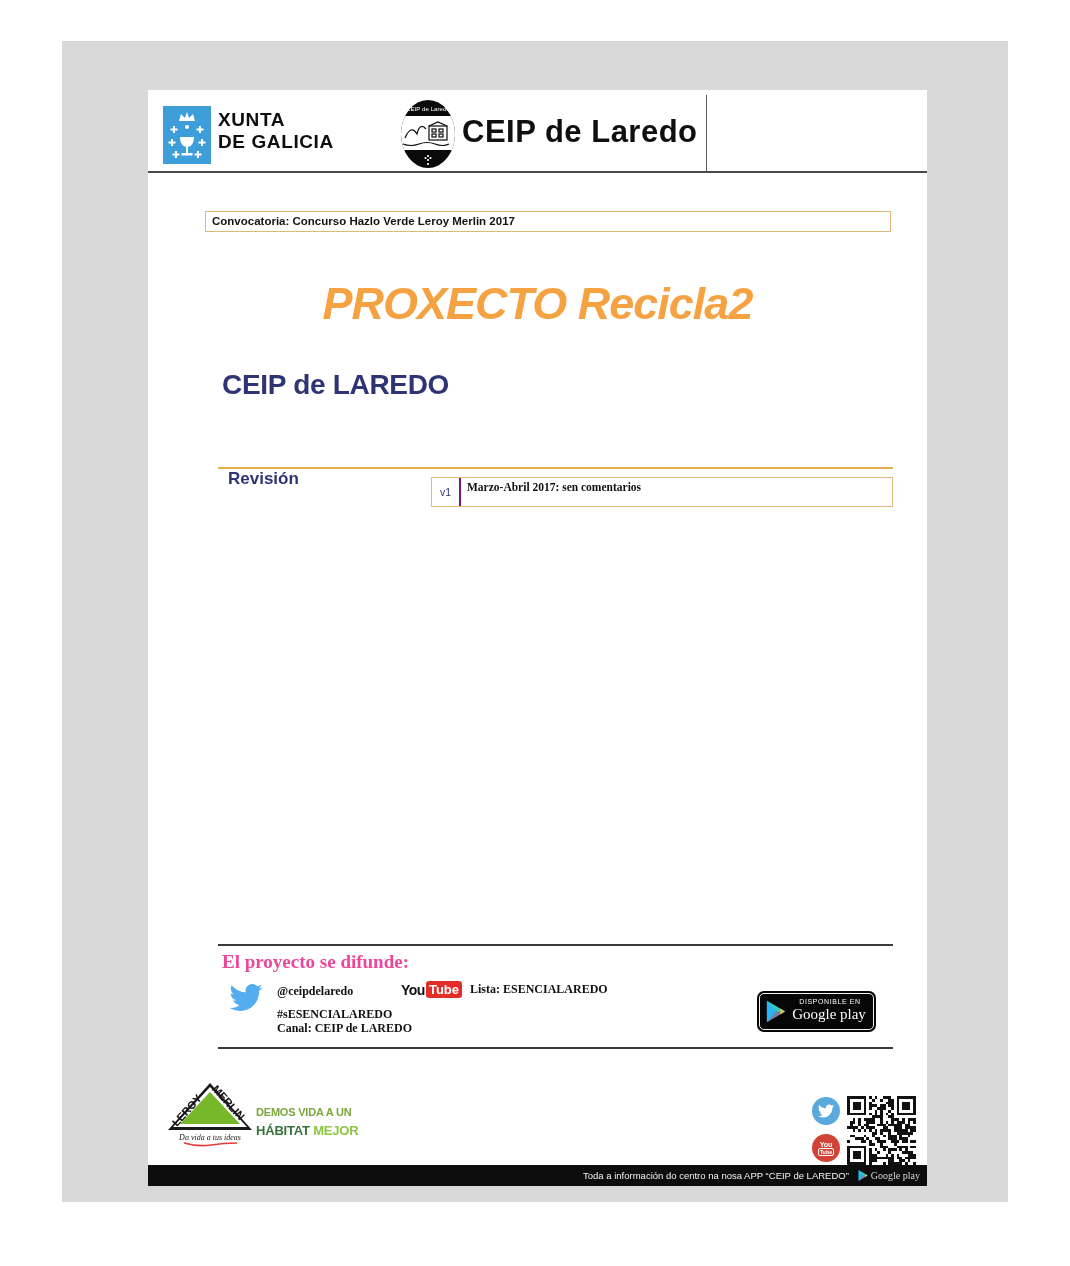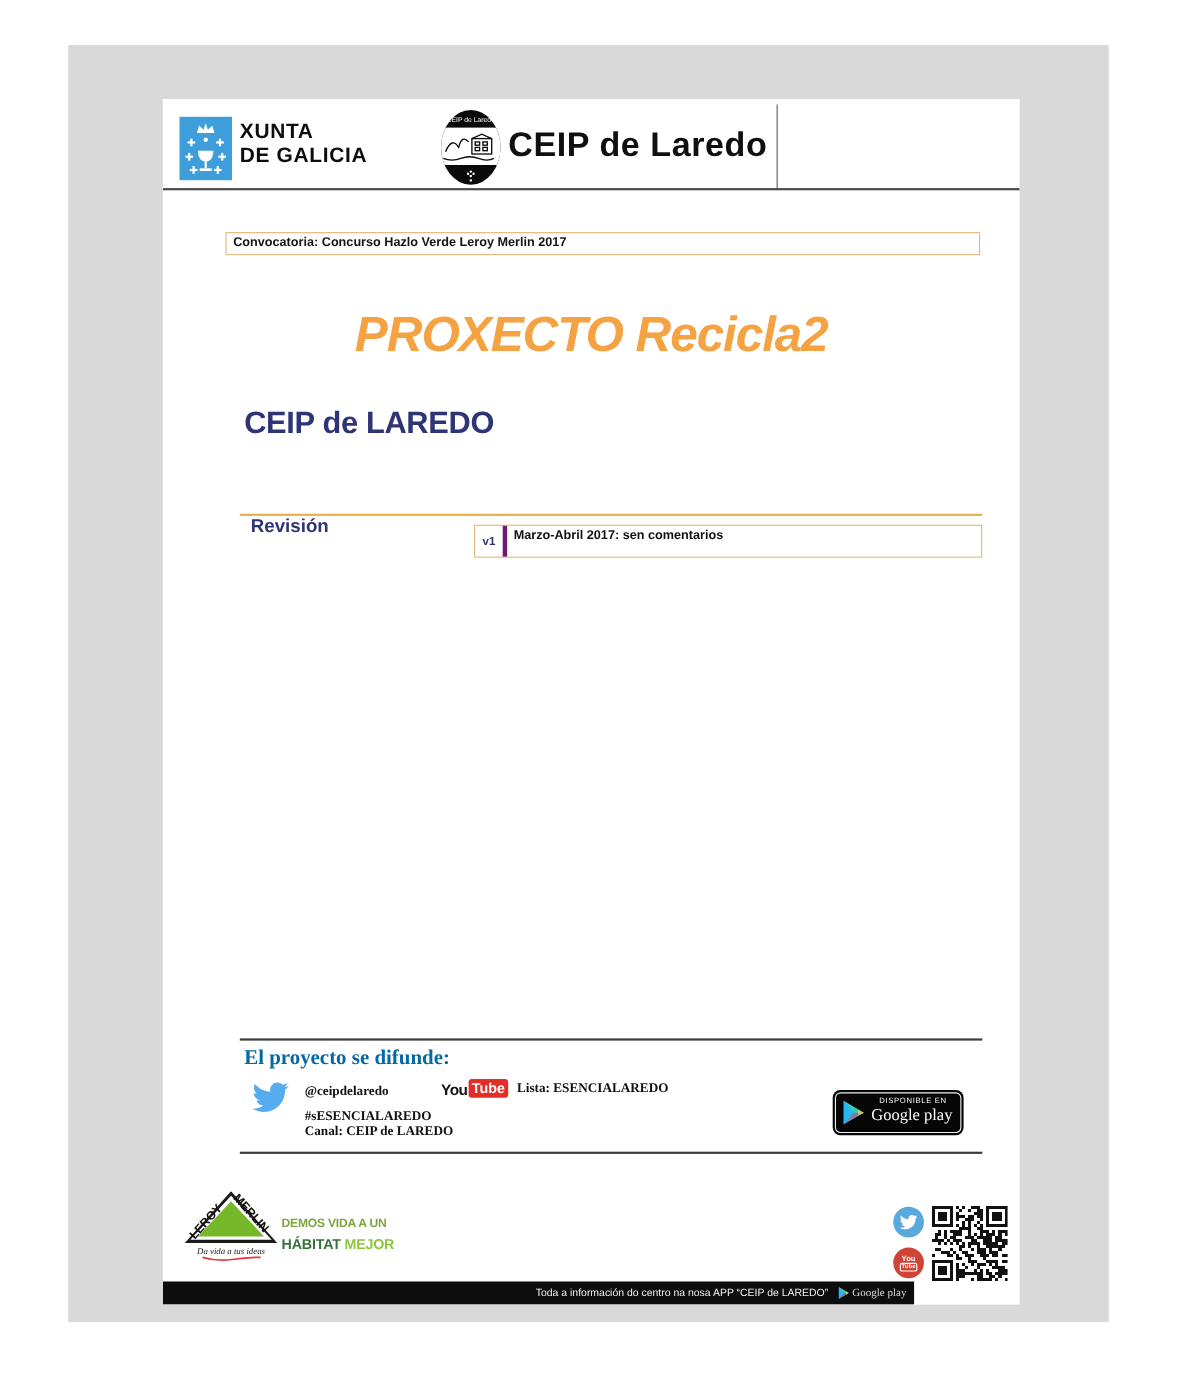--- a/index.html
+++ b/index.html
@@ -23,28 +23,28 @@
 
   
   .title { left:0; top:188px; width:779px; text-align:center; font-size:45px; font-weight:700;
            color:#f5a243; letter-spacing:-1px;font-style:italic; }
   .subtitle { left:74px; top:279px; font-size:28px; font-weight:700; color:#2f3474; letter-spacing:-.3px; }
 
   
   .rev-heading { left:80px; top:352px; font-size:17px; font-weight:700; color:#2f3474;margin-top:27px; }
   .rev-rule { left:70px; top:377px; width:675px; height:2px; background:#e8b04b; }
   .rev-table { left:283px; top:387px; width:462px; height:30px; border:1px solid #e0b878; display:flex; }
-  .rev-version { width:29px; border-right:4px solid #701a75; display:flex; align-items:center; justify-content:center;
-                 font-size:10.5px; font-weight:700; color:#2f3474; }
-  .rev-note { flex:1; font-family:Liberation Sans, sans-serif; font-weight:700; font-size:11.5px; color:#111;
+  .rev-version { width:29px; border-right:2px solid #701a75; display:flex; align-items:center; justify-content:center;
+                 font-size:10.5px; font-weight:400; color:#2f3474; }
+  .rev-note { flex:1; font-family:Liberation Serif, serif; font-weight:700; font-size:11.5px; color:#111;
               padding:3px 6px; }
 
   
   .dif-rule-top { left:70px; top:854px; width:675px; height:2px; background:#3c3c3c; }
-  .dif-heading { left:74px; top:861px; font-family:"Liberation Serif",serif; font-weight:700; font-size:19px; color:#0369a1; }
+  .dif-heading { left:74px; top:861px; font-family:"Liberation Serif",serif; font-weight:700; font-size:19px; color:#ec4899; }
   .tw-big { left:78px; top:891px; width:40px; height:33px; }
   .dif-handle  { left:129px; top:894px; }
   .dif-hashtag { left:129px; top:917px; }
   .dif-channel { left:129px; top:931px; }
   .serifb { font-family:"Liberation Serif",serif; font-weight:700; font-size:12px; color:#111; }
   .yt-row { left:253px; top:891px; display:flex; align-items:center; gap:8px; }
   .yt-logo { display:flex; align-items:center; }
   .yt-you { font-size:14px; font-weight:700; color:#111; letter-spacing:-.5px; }
   .yt-tube { background:#e52d27; color:#fff; font-size:13px; font-weight:700; border-radius:3px; padding:1px 3px; margin-left:1px; }
   .gplay-badge { left:609px; top:901px; width:119px; height:41px; background:#060606; border-radius:7px; }
@@ -62,21 +62,21 @@
   .pagination { left:24px; top:1027px; width:779px; text-align:center; font-size:13.5px; color:#1a1a1a; }
   .tw-circle { left:664px; top:1007px; width:28px; height:28px; border-radius:50%; background:#5ba9dc;
                display:flex; align-items:center; justify-content:center; }
   .yt-circle { left:664px; top:1044px; width:28px; height:28px; border-radius:50%; background:#cf4436;
                display:flex; flex-direction:column; align-items:center; justify-content:center; color:#fff; }
   .yt-circle .l1 { font-size:7px; font-weight:700; line-height:7px; }
   .yt-circle .l2 { font-size:5.5px; font-weight:700; line-height:6px; border:1px solid #fff; border-radius:2px; padding:0 1px; }
   .qr { left:699px; top:1006px; width:69px; height:69px; background:#fff; }
 
   
-  .blackbar { left:0; top:1075px; width:683px; height:21px; background:#0d0d0d; display:flex;
+  .blackbar { left:0; top:1075px; width:779px; height:21px; background:#0d0d0d; display:flex;
               align-items:center; justify-content:flex-end; gap:9px; padding-right:7px; }
   .bar-text { color:#f2f2f2; font-size:9.5px; }
   .bar-gplay { display:flex; align-items:center; gap:3px; }
   .bar-gplay-label { color:#d8d8d8; font-size:10px; font-family:"Liberation Serif",serif; }
 </style>
 </head>
 <body>
 
 <div class="viewer">
   <div class="page">

